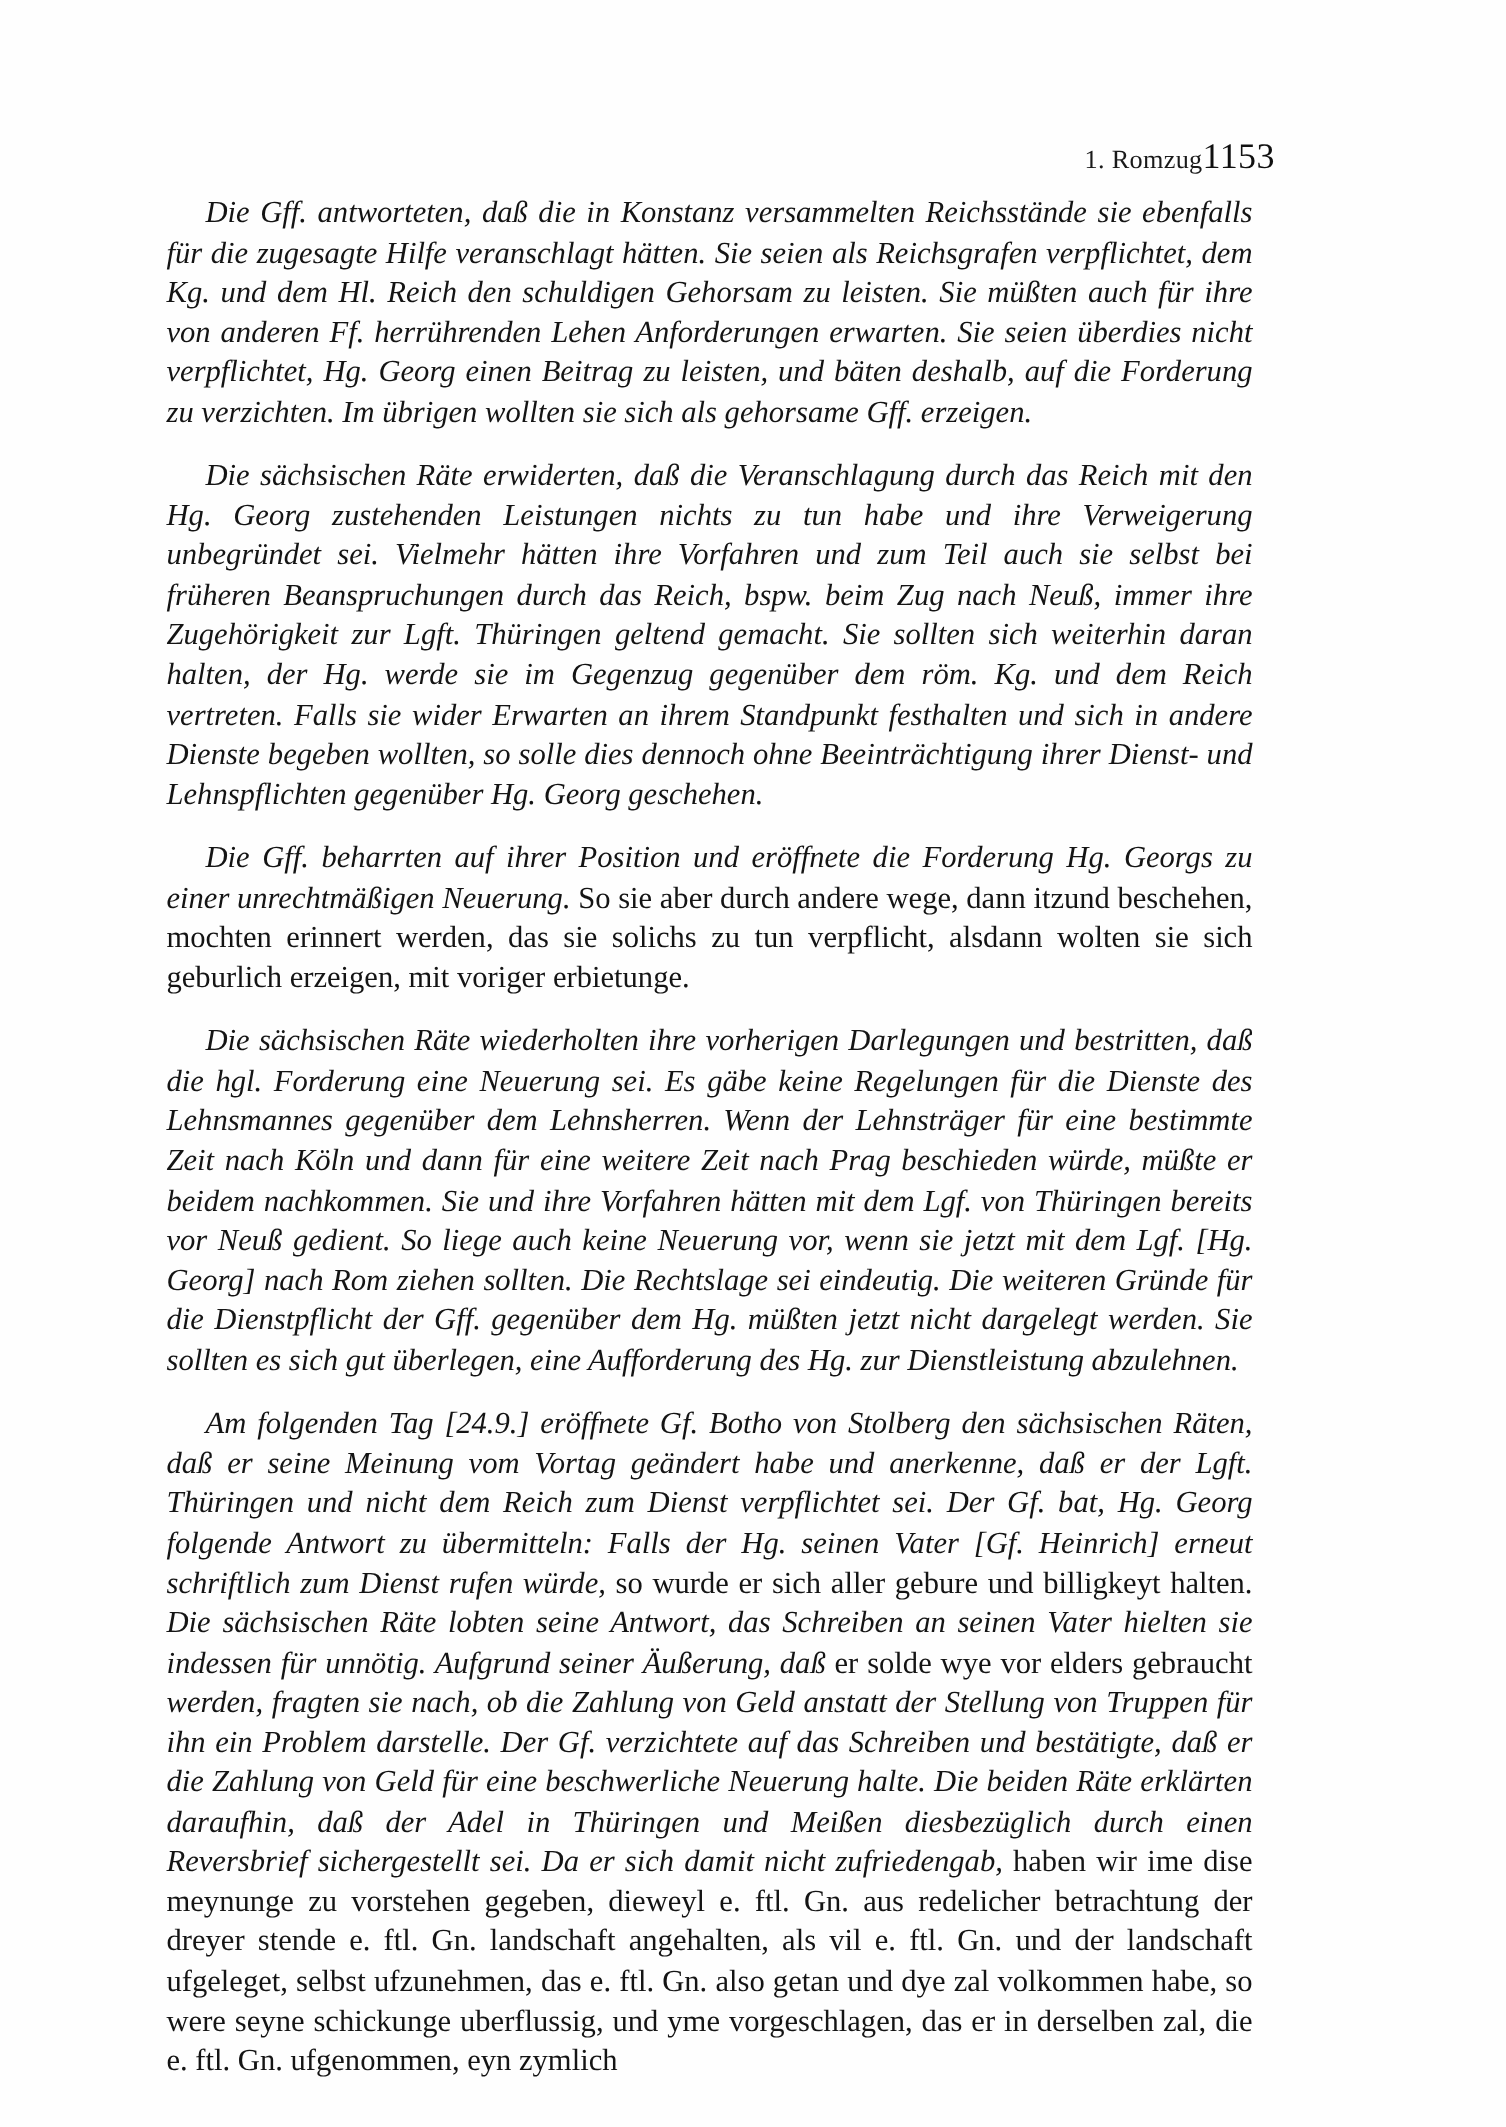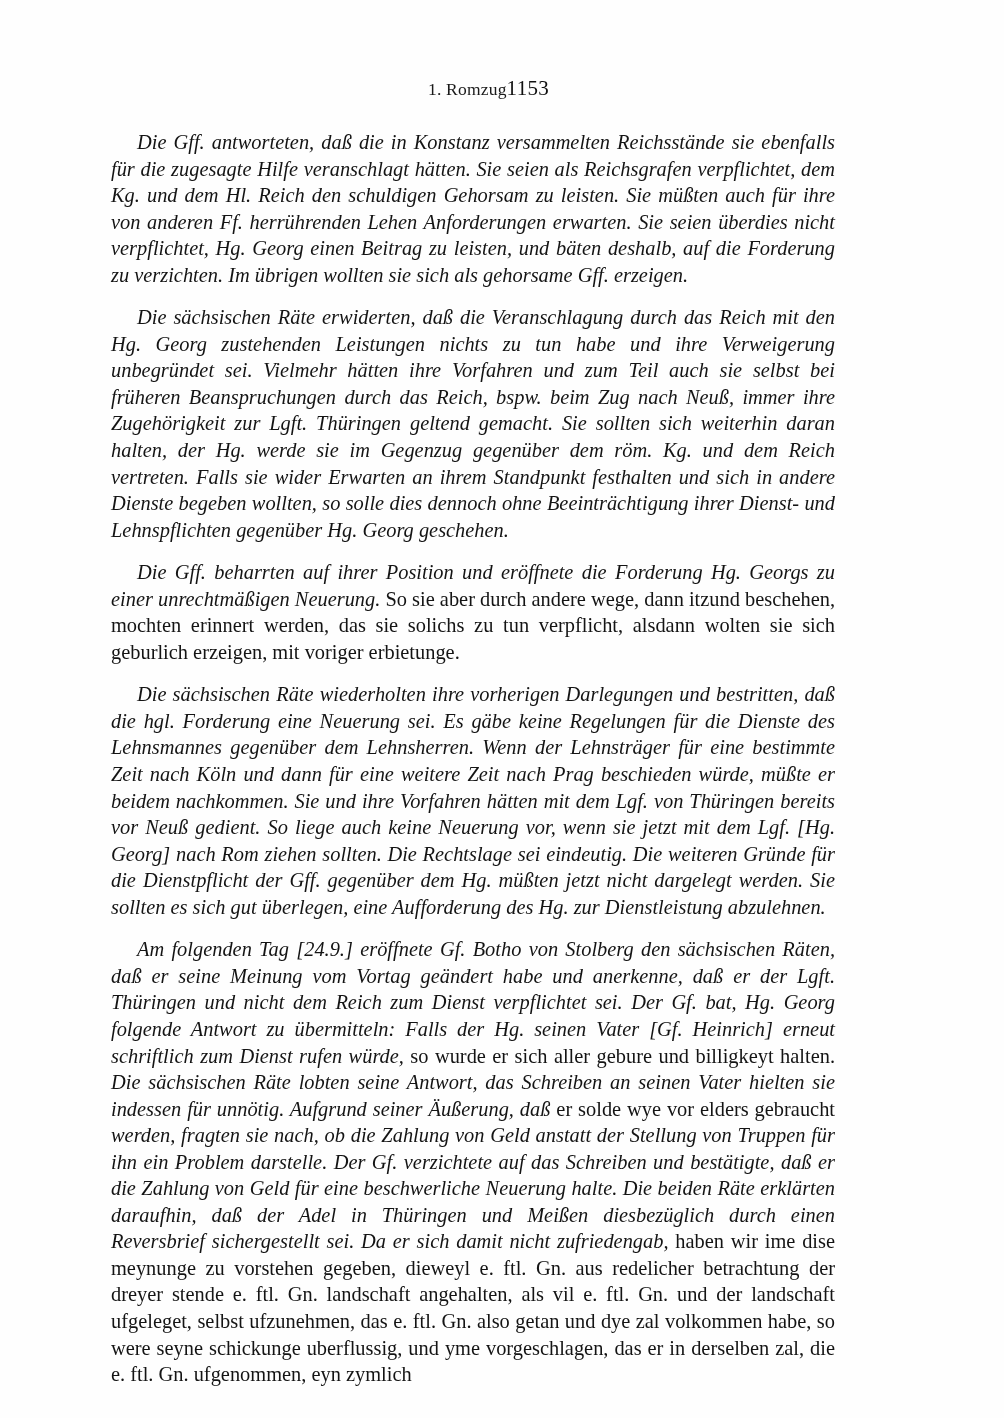--- a/index.html
+++ b/index.html
@@ -19,35 +19,35 @@
     position: relative;
     width: 1004px;
     height: 1418px;
     background: #fefefe;
   }
 
   
   .running-head {
     position: absolute;
     left: 95px;
-    top: 76px;
+    top: 92px;
     width: 755px;
     height: 24px;
     display: flex;
     align-items: baseline;
-    justify-content: flex-start;
+    justify-content: flex-end;
   }
   .rh-title {
     font-size: 17.5px;
     letter-spacing: 0.2px;
     color: #1a1a1a;
     margin-left: 333px;
   }
   .rh-folio {
-    font-size: 21px;
+    font-size: 24px;
     color: #101010;
     letter-spacing: 0.3px;
   }
 
   
   .textblock {
     position: absolute;
     left: 95px;
     top: 113px;
     width: 756px;

